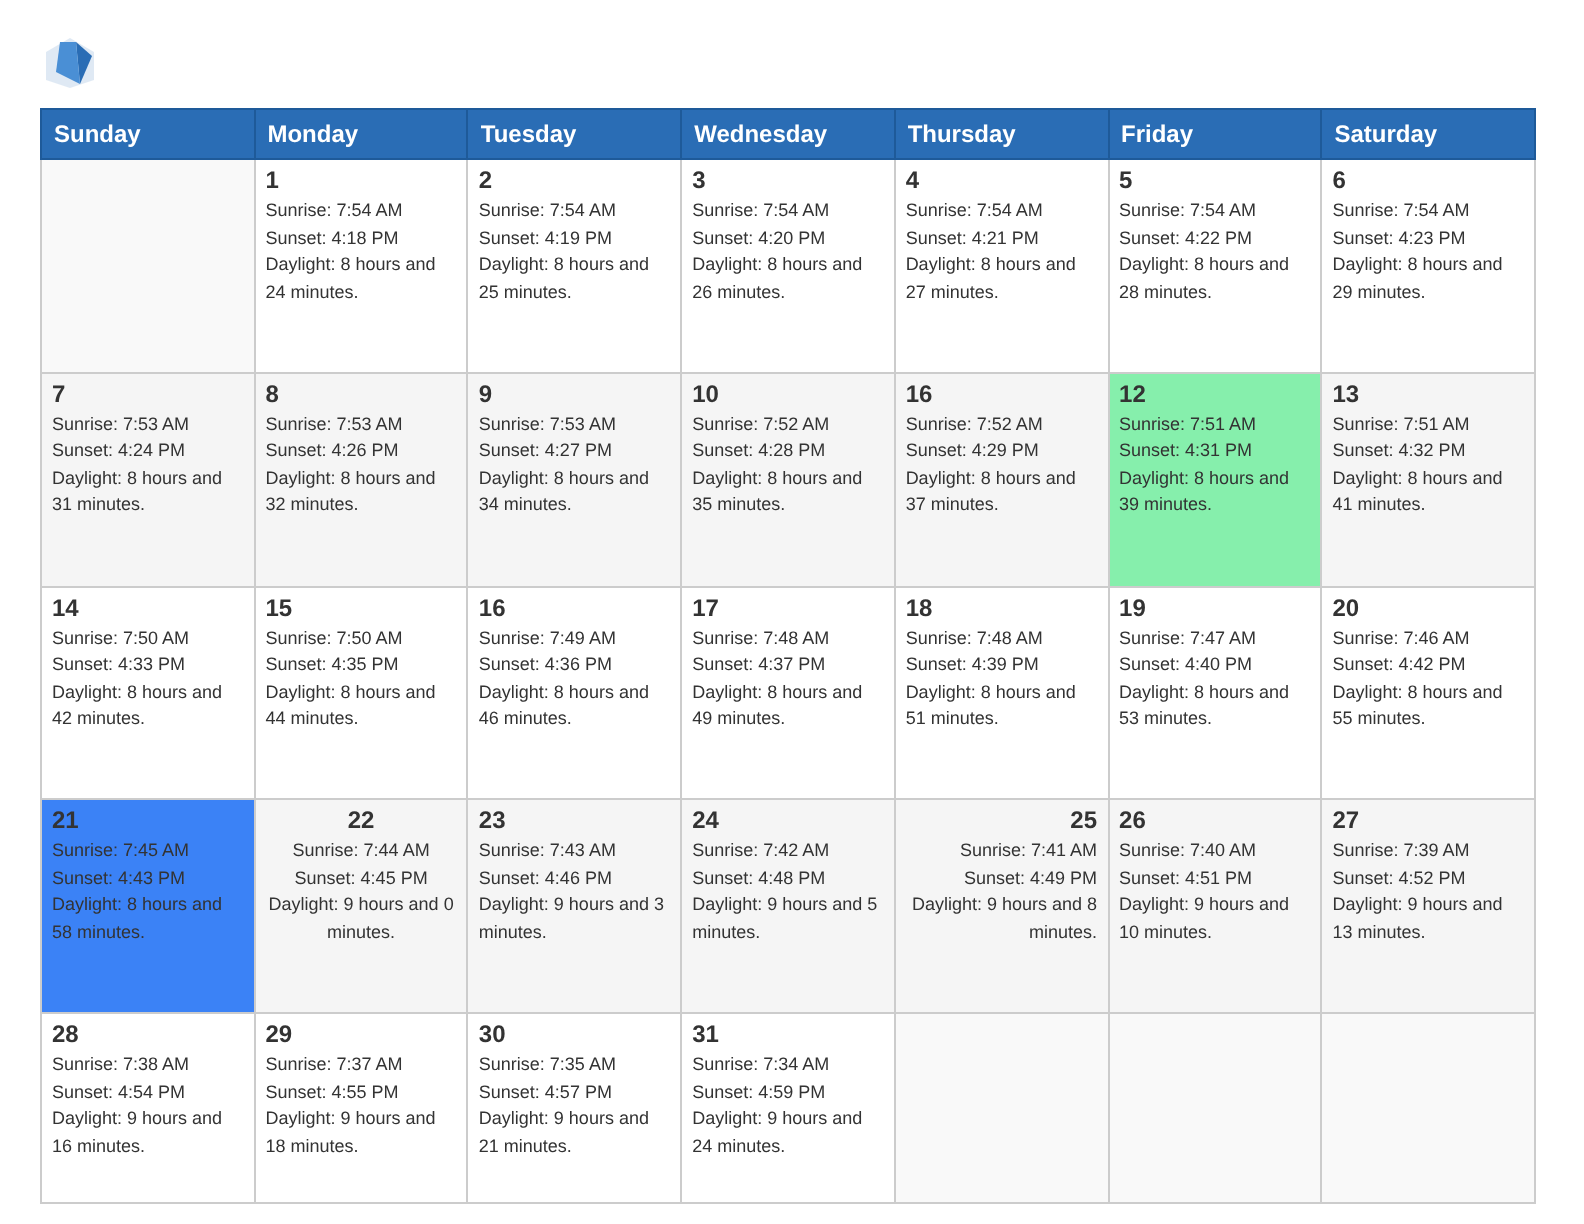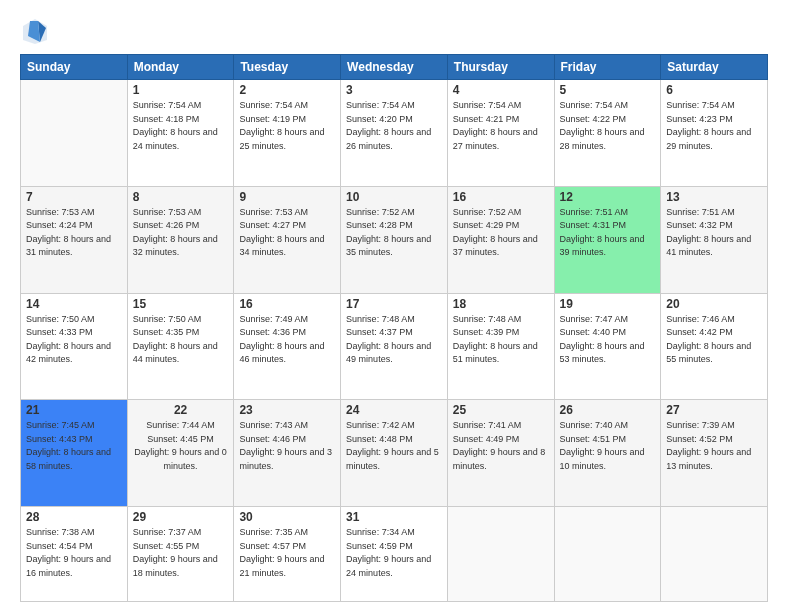--- a/index.html
+++ b/index.html
@@ -240,21 +240,21 @@
             <div class="day-info">Sunrise: 7:44 AM<br>Sunset: 4:45 PM<br>Daylight: 9 hours and 0 minutes.</div>
           </td>
           <td style="background: rgb(245, 245, 245);">
             <span class="day-number">23</span>
             <div class="day-info">Sunrise: 7:43 AM<br>Sunset: 4:46 PM<br>Daylight: 9 hours and 3 minutes.</div>
           </td>
           <td style="background: rgb(245, 245, 245); margin-top: 37px;">
             <span class="day-number">24</span>
             <div class="day-info">Sunrise: 7:42 AM<br>Sunset: 4:48 PM<br>Daylight: 9 hours and 5 minutes.</div>
           </td>
-          <td style="background: rgb(245, 245, 245);">
+          <td style="background: rgb(245, 245, 245); text-align: right;">
             <span class="day-number">25</span>
             <div class="day-info">Sunrise: 7:41 AM<br>Sunset: 4:49 PM<br>Daylight: 9 hours and 8 minutes.</div>
           </td>
           <td style="background: rgb(245, 245, 245);">
             <span class="day-number">26</span>
             <div class="day-info">Sunrise: 7:40 AM<br>Sunset: 4:51 PM<br>Daylight: 9 hours and 10 minutes.</div>
           </td>
           <td style="background: rgb(245, 245, 245);">
             <span class="day-number">27</span>
             <div class="day-info">Sunrise: 7:39 AM<br>Sunset: 4:52 PM<br>Daylight: 9 hours and 13 minutes.</div>

